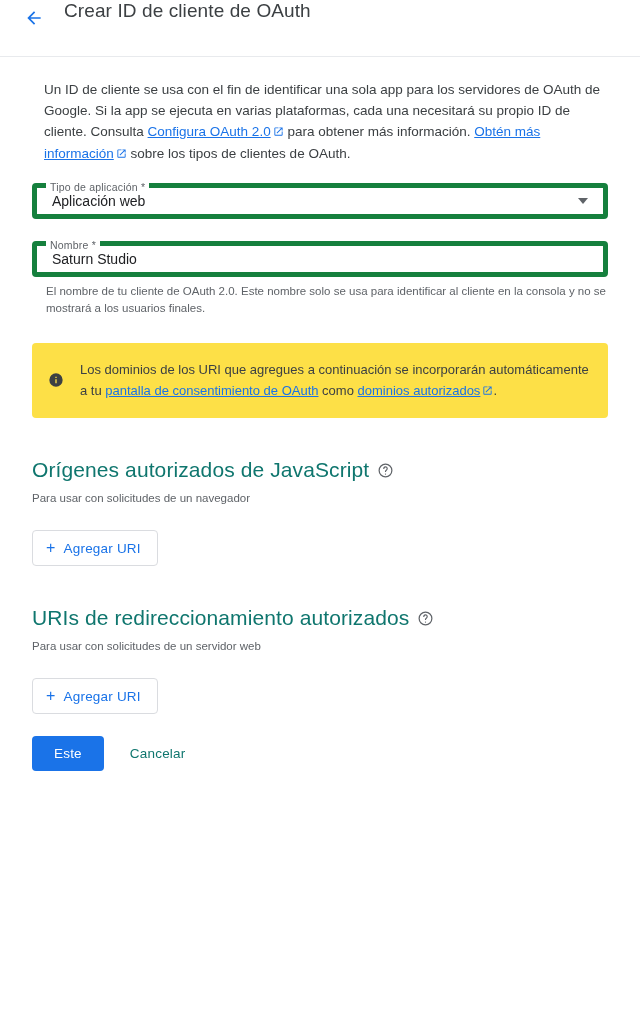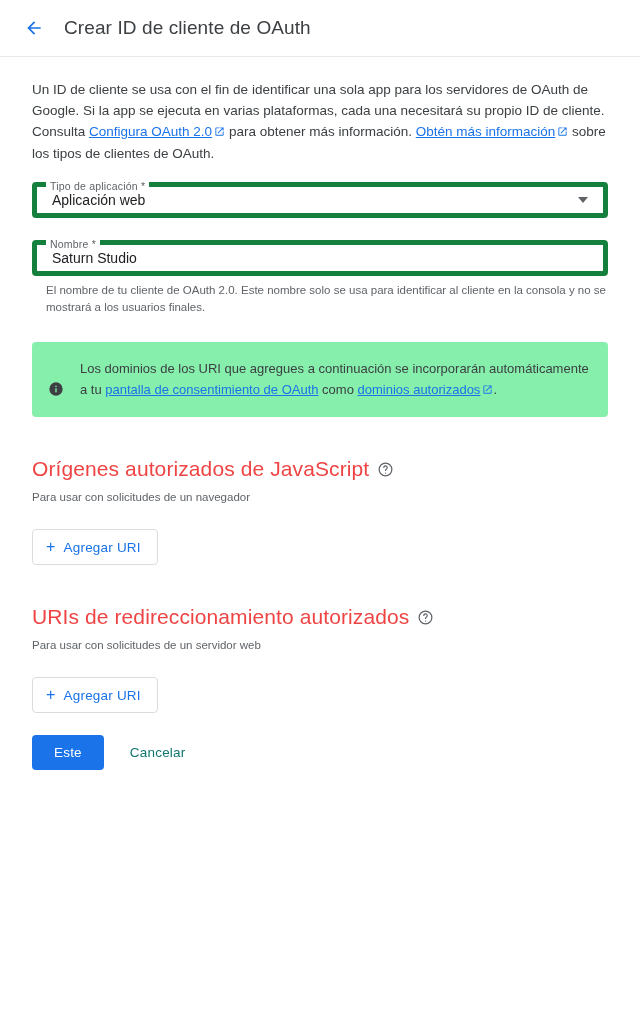--- a/index.html
+++ b/index.html
@@ -12,21 +12,21 @@
     height: 1024px;
     font-family: "Liberation Sans", sans-serif;
     color: #3c4043;
     -webkit-font-smoothing: antialiased;
     overflow: hidden;
   }
 
   
   .header {
     display: flex;
-    align-items: center;
+    align-items: flex-start;
     height: 56px;
     padding: 0 16px;
     box-sizing: border-box;
   }
   .back-btn {
     width: 36px;
     height: 36px;
     display: flex;
     align-items: center;
     justify-content: center;
@@ -50,21 +50,21 @@
   
   .content {
     padding: 0 32px;
     box-sizing: border-box;
   }
 
   .intro {
     font-size: 13.5px;
     line-height: 21px;
     color: #3c4043;
-    margin: 22px 0 18px 0;
+    margin: 22px 0 18px 12px;
   }
   a.link {
     color: #1a73e8;
     text-decoration: underline;
     cursor: pointer;
   }
   .ext-icon {
     display: inline-block;
     vertical-align: -1px;
     margin-left: 2px;
@@ -109,43 +109,43 @@
   .helper {
     font-size: 11.5px;
     line-height: 17px;
     color: #5f6368;
     margin: 4px 0 0 14px;
   }
 
   
   .info-box {
     margin-top: 26px;
-    background: #86efac;
+    background: #fde047;
     border-radius: 4px;
     padding: 16px 18px 16px 16px;
     display: flex;
     gap: 16px;
-    align-items: flex-end;
+    align-items: center;
   }
   .info-icon {
     flex: 0 0 auto;
     margin-top: 2px;
   }
   .info-text {
     font-size: 13px;
     line-height: 21px;
     color: #3c4043;
   }
 
   
   .section { margin-top: 40px; }
   .section-title {
     font-size: 21px;
     font-weight: 400;
-    color: #ef4444;
+    color: #0f766e;
     display: flex;
     align-items: center;
     gap: 8px;
     margin: 0;
     letter-spacing: .1px;
   }
   .help-icon {
     color: #5f6368;
     display: inline-flex;
   }

